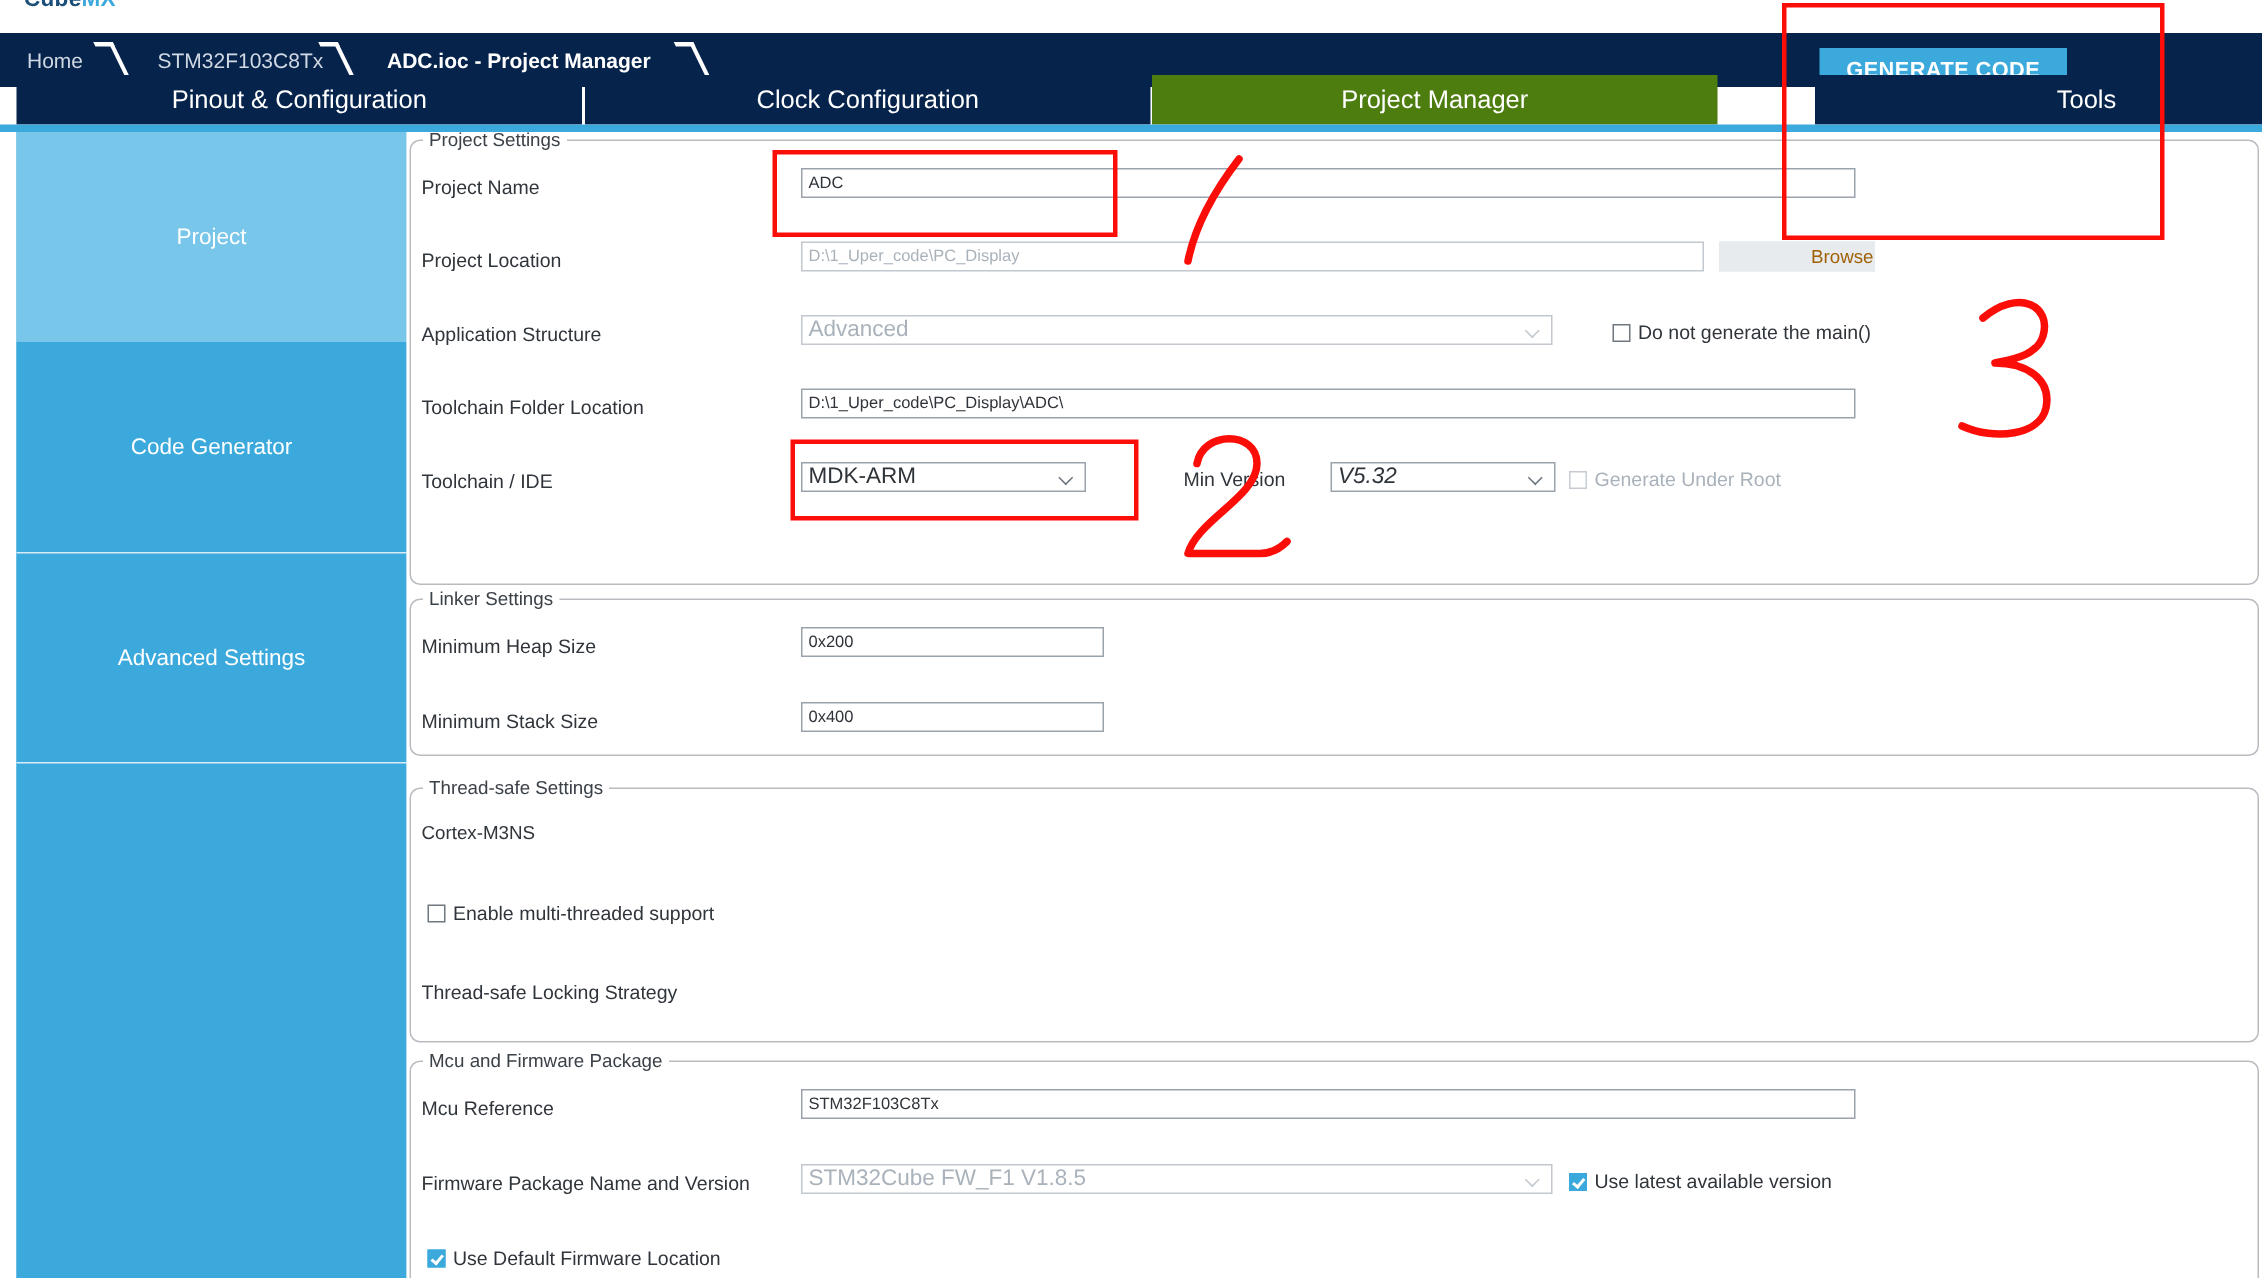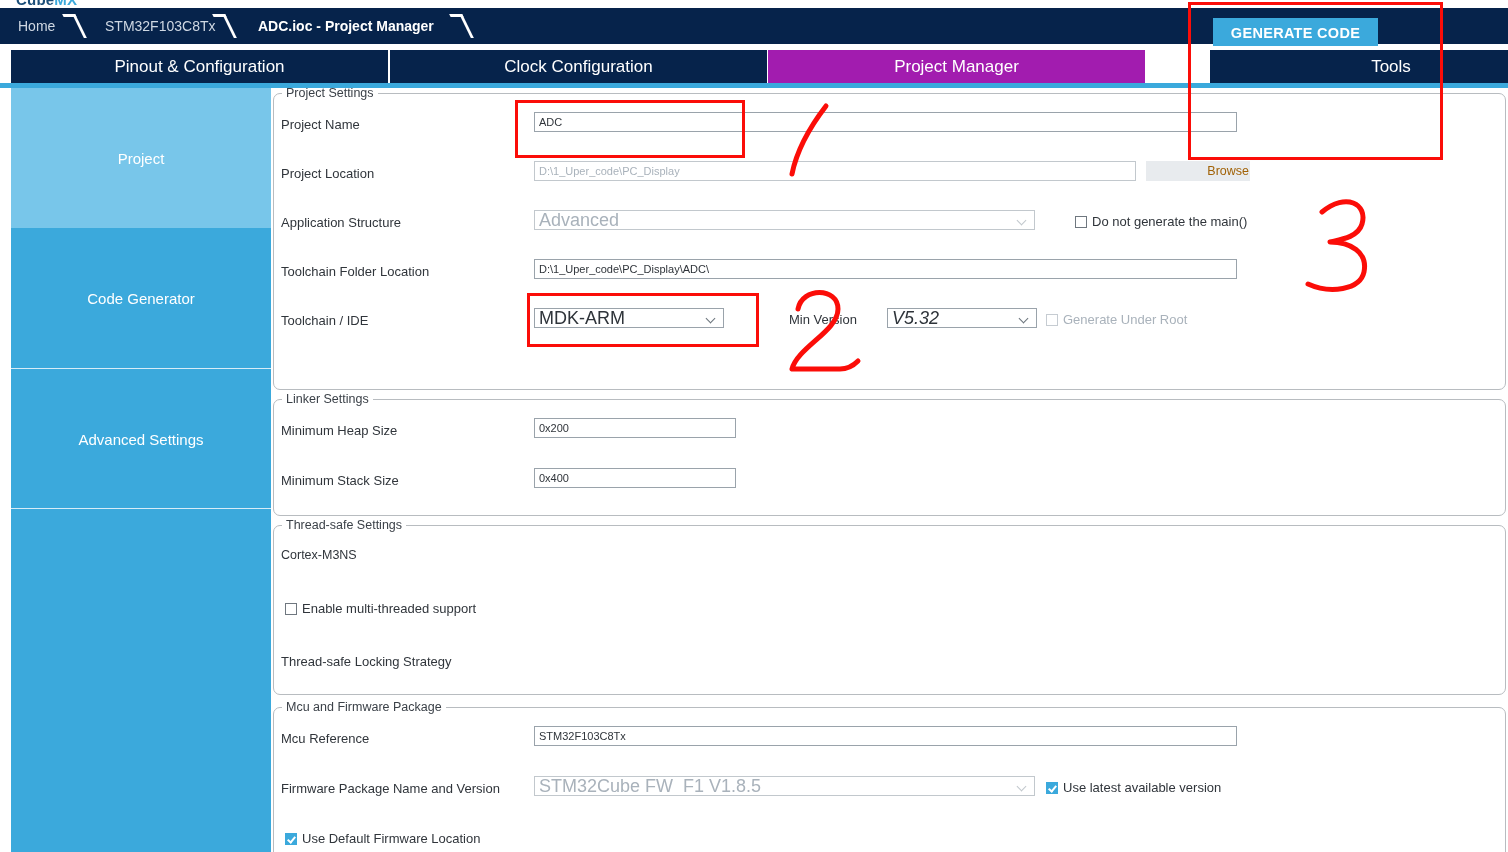--- a/index.html
+++ b/index.html
@@ -32,21 +32,21 @@
     letter-spacing: .2px;
     color: #1f4e79;
     white-space: nowrap;
   }
   #logo-text .cube { color: #1b4e79; }
   #logo-text .mx { color: #3ba9dc; }
 
   
   #breadcrumb-bar {
     position: absolute;
-    left: 0; top: 8px;
+    left: 0; top: 22px;
     width: 1508px; height: 36px;
     background: #06234b;
   }
   .crumb {
     position: absolute;
     top: 0;
     height: 36px;
     line-height: 36px;
     color: #cfd8e3;
     font-size: 14px;
@@ -98,21 +98,21 @@
     top: 0;
     height: 33px;
     line-height: 33px;
     text-align: center;
     color: #ffffff;
     font-size: 17px;
     background: #06234b;
     cursor: pointer;
     white-space: nowrap;
   }
-  .tab.active { background: #a21caf; }
+  .tab.active { background: #4d7c0f; }
   #tab-underline {
     position: absolute;
     left: 0; top: 83px;
     width: 1508px; height: 5px;
     background: #3ba9dc;
   }
 
   
   #sidebar {
     position: absolute;
@@ -190,21 +190,21 @@
   .textbox.disabled {
     color: #a9b2bb;
     border-color: #c2c8cd;
   }
 
   .combo {
     position: absolute;
     box-sizing: border-box;
     border: 1px solid #9aa3ab;
     background: #ffffff;
-    font-size: 18px;
+    font-size: 15px;
     color: #2f343a;
     padding: 0 4px;
     line-height: 18px;
     white-space: nowrap;
     overflow: hidden;
     font-family: "Liberation Sans", sans-serif;
   }
   .combo.disabled { color: #a9b2bb; border-color: #c2c8cd; }
   .combo .arrow {
     position: absolute;
@@ -367,21 +367,21 @@
   </div>
   <div class="fld-label" style="left:518px;top:224px;">Min Version</div>
   <div class="combo" style="left:616px;top:220px;width:150px;height:20px;font-style:italic;">
     <span>V5.32</span>
     <span class="arrow"></span>
   </div>
   <div class="cbx-wrap dim" style="left:775px;top:224px;">
     <span class="cbx-box"></span><span>Generate Under Root</span>
   </div>
 
-  <div class="group" style="top:311px;height:117px;">
+  <div class="group" style="top:311px;height:105px;">
     <div class="group-title">Linker Settings</div>
   </div>
 
   <div class="fld-label" style="left:10px;top:335px;">Minimum Heap Size</div>
   <div class="textbox" style="left:263px;top:330px;width:202px;height:20px;">0x200</div>
 
   <div class="fld-label" style="left:10px;top:385px;">Minimum Stack Size</div>
   <div class="textbox" style="left:263px;top:380px;width:202px;height:20px;">0x400</div>
 
   <div class="group" style="top:437px;height:170px;">

